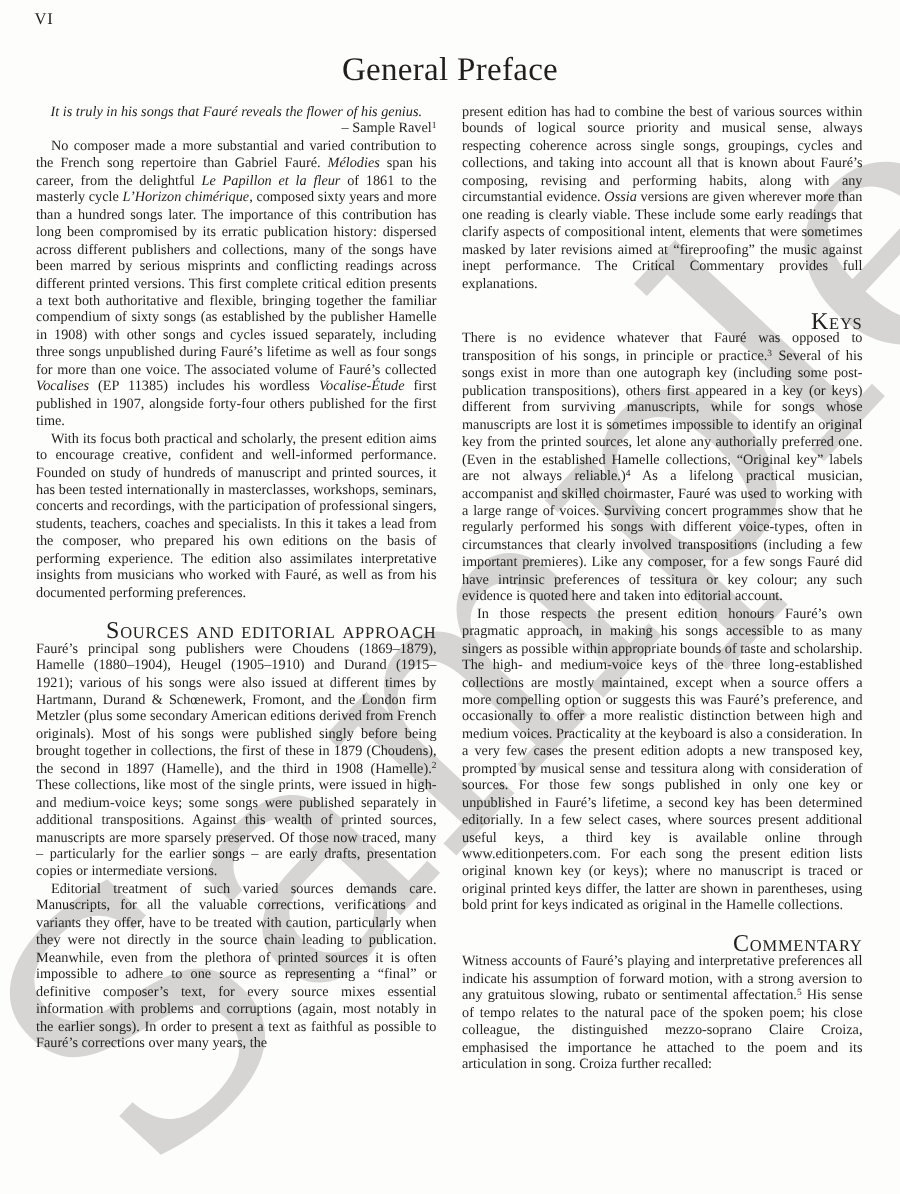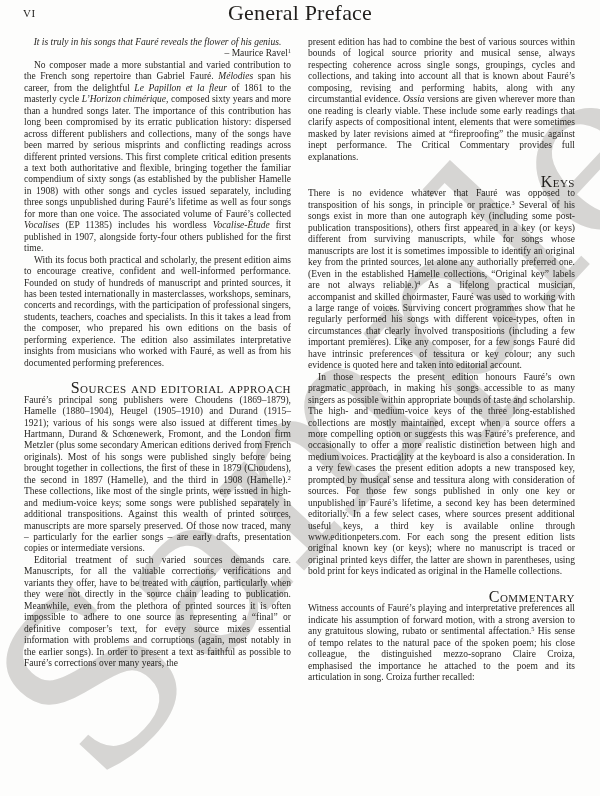--- a/index.html
+++ b/index.html
@@ -30,20 +30,21 @@
     position:absolute;
     top:7px; left:23px;
     font-size:11px;
     letter-spacing:0.6px;
   }
   .title {
     text-align:center;
     font-size:22px;
     font-weight:normal;
     margin:0;
+    padding-top:33px;
     padding-bottom:11px;
     letter-spacing:0.2px;
   }
   .columns {
     display:flex;
     gap:17px;
     padding:0 24px;
   }
   .col {
     width:267px;
@@ -77,21 +78,21 @@
 <body>
 
 <div class="page">
   <div class="watermark">Sample</div>
   <div class="content">
     <div class="page-number">VI</div>
     <h1 class="title">General Preface</h1>
     <div class="columns">
       <div class="col">
           <p class="quote"><i>It is truly in his songs that Fauré reveals the flower of his genius.</i></p>
-          <p class="attr"><span>– Maurice Ravel</span><sup>1</sup></p>
+          <p class="attr"><span>– Sample Ravel</span><sup>1</sup></p>
           <p class="indent"><span>No composer made a more substantial and varied contribution to the French song repertoire than Gabriel Fauré. </span><i>Mélodies</i><span> span his career, from the delightful </span><i>Le Papillon et la fleur</i><span> of 1861 to the masterly cycle </span><i>L’Horizon chimérique</i><span>, composed sixty years and more than a hundred songs later. The importance of this contribution has long been compromised by its erratic publication history: dispersed across different publishers and collections, many of the songs have been marred by serious misprints and conflicting readings across different printed versions. This first complete critical edition presents a text both authoritative and flexible, bringing together the familiar compendium of sixty songs (as established by the publisher Hamelle in 1908) with other songs and cycles issued separately, including three songs unpublished during Fauré’s lifetime as well as four songs for more than one voice. The associated volume of Fauré’s collected </span><i>Vocalises</i><span> (EP 11385) includes his wordless </span><i>Vocalise-Étude</i><span> first published in 1907, alongside forty-four others published for the first time.</span></p>
           <p class="indent"><span>With its focus both practical and scholarly, the present edition aims to encourage creative, confident and well-informed performance. Founded on study of hundreds of manuscript and printed sources, it has been tested internationally in masterclasses, workshops, seminars, concerts and recordings, with the participation of professional singers, students, teachers, coaches and specialists. In this it takes a lead from the composer, who prepared his own editions on the basis of performing experience. The edition also assimilates interpretative insights from musicians who worked with Fauré, as well as from his documented performing preferences.</span></p>
           <h2 class="sc">Sources and editorial approach</h2>
           <p class=""><span>Fauré’s principal song publishers were Choudens (1869–1879), Hamelle (1880–1904), Heugel (1905–1910) and Durand (1915–1921); various of his songs were also issued at different times by Hartmann, Durand &amp; Schœnewerk, Fromont, and the London firm Metzler (plus some secondary American editions derived from French originals). Most of his songs were published singly before being brought together in collections, the first of these in 1879 (Choudens), the second in 1897 (Hamelle), and the third in 1908 (Hamelle).</span><sup>2</sup><span> These collections, like most of the single prints, were issued in high- and medium-voice keys; some songs were published separately in additional transpositions. Against this wealth of printed sources, manuscripts are more sparsely preserved. Of those now traced, many – particularly for the earlier songs – are early drafts, presentation copies or intermediate versions.</span></p>
           <p class="indent"><span>Editorial treatment of such varied sources demands care. Manuscripts, for all the valuable corrections, verifications and variants they offer, have to be treated with caution, particularly when they were not directly in the source chain leading to publication. Meanwhile, even from the plethora of printed sources it is often impossible to adhere to one source as representing a “final” or definitive composer’s text, for every source mixes essential information with problems and corruptions (again, most notably in the earlier songs). In order to present a text as faithful as possible to Fauré’s corrections over many years, the</span></p>
         </div>
       <div class="col">
           <p class=""><span>present edition has had to combine the best of various sources within bounds of logical source priority and musical sense, always respecting coherence across single songs, groupings, cycles and collections, and taking into account all that is known about Fauré’s composing, revising and performing habits, along with any circumstantial evidence. </span><i>Ossia</i><span> versions are given wherever more than one reading is clearly viable. These include some early readings that clarify aspects of compositional intent, elements that were sometimes masked by later revisions aimed at “fireproofing” the music against inept performance. The </span><b>Critical Commentary</b><span> provides full explanations.</span></p>
           <h2 class="sc">Keys</h2>
           <p class=""><span>There is no evidence whatever that Fauré was opposed to transposition of his songs, in principle or practice.</span><sup>3</sup><span> Several of his songs exist in more than one autograph key (including some post-publication transpositions), others first appeared in a key (or keys) different from surviving manuscripts, while for songs whose manuscripts are lost it is sometimes impossible to identify an original key from the printed sources, let alone any authorially preferred one. (Even in the established Hamelle collections, “Original key” labels are not always reliable.)</span><sup>4</sup><span> As a lifelong practical musician, accompanist and skilled choirmaster, Fauré was used to working with a large range of voices. Surviving concert programmes show that he regularly performed his songs with different voice-types, often in circumstances that clearly involved transpositions (including a few important premieres). Like any composer, for a few songs Fauré did have intrinsic preferences of tessitura or key colour; any such evidence is quoted here and taken into editorial account.</span></p>

